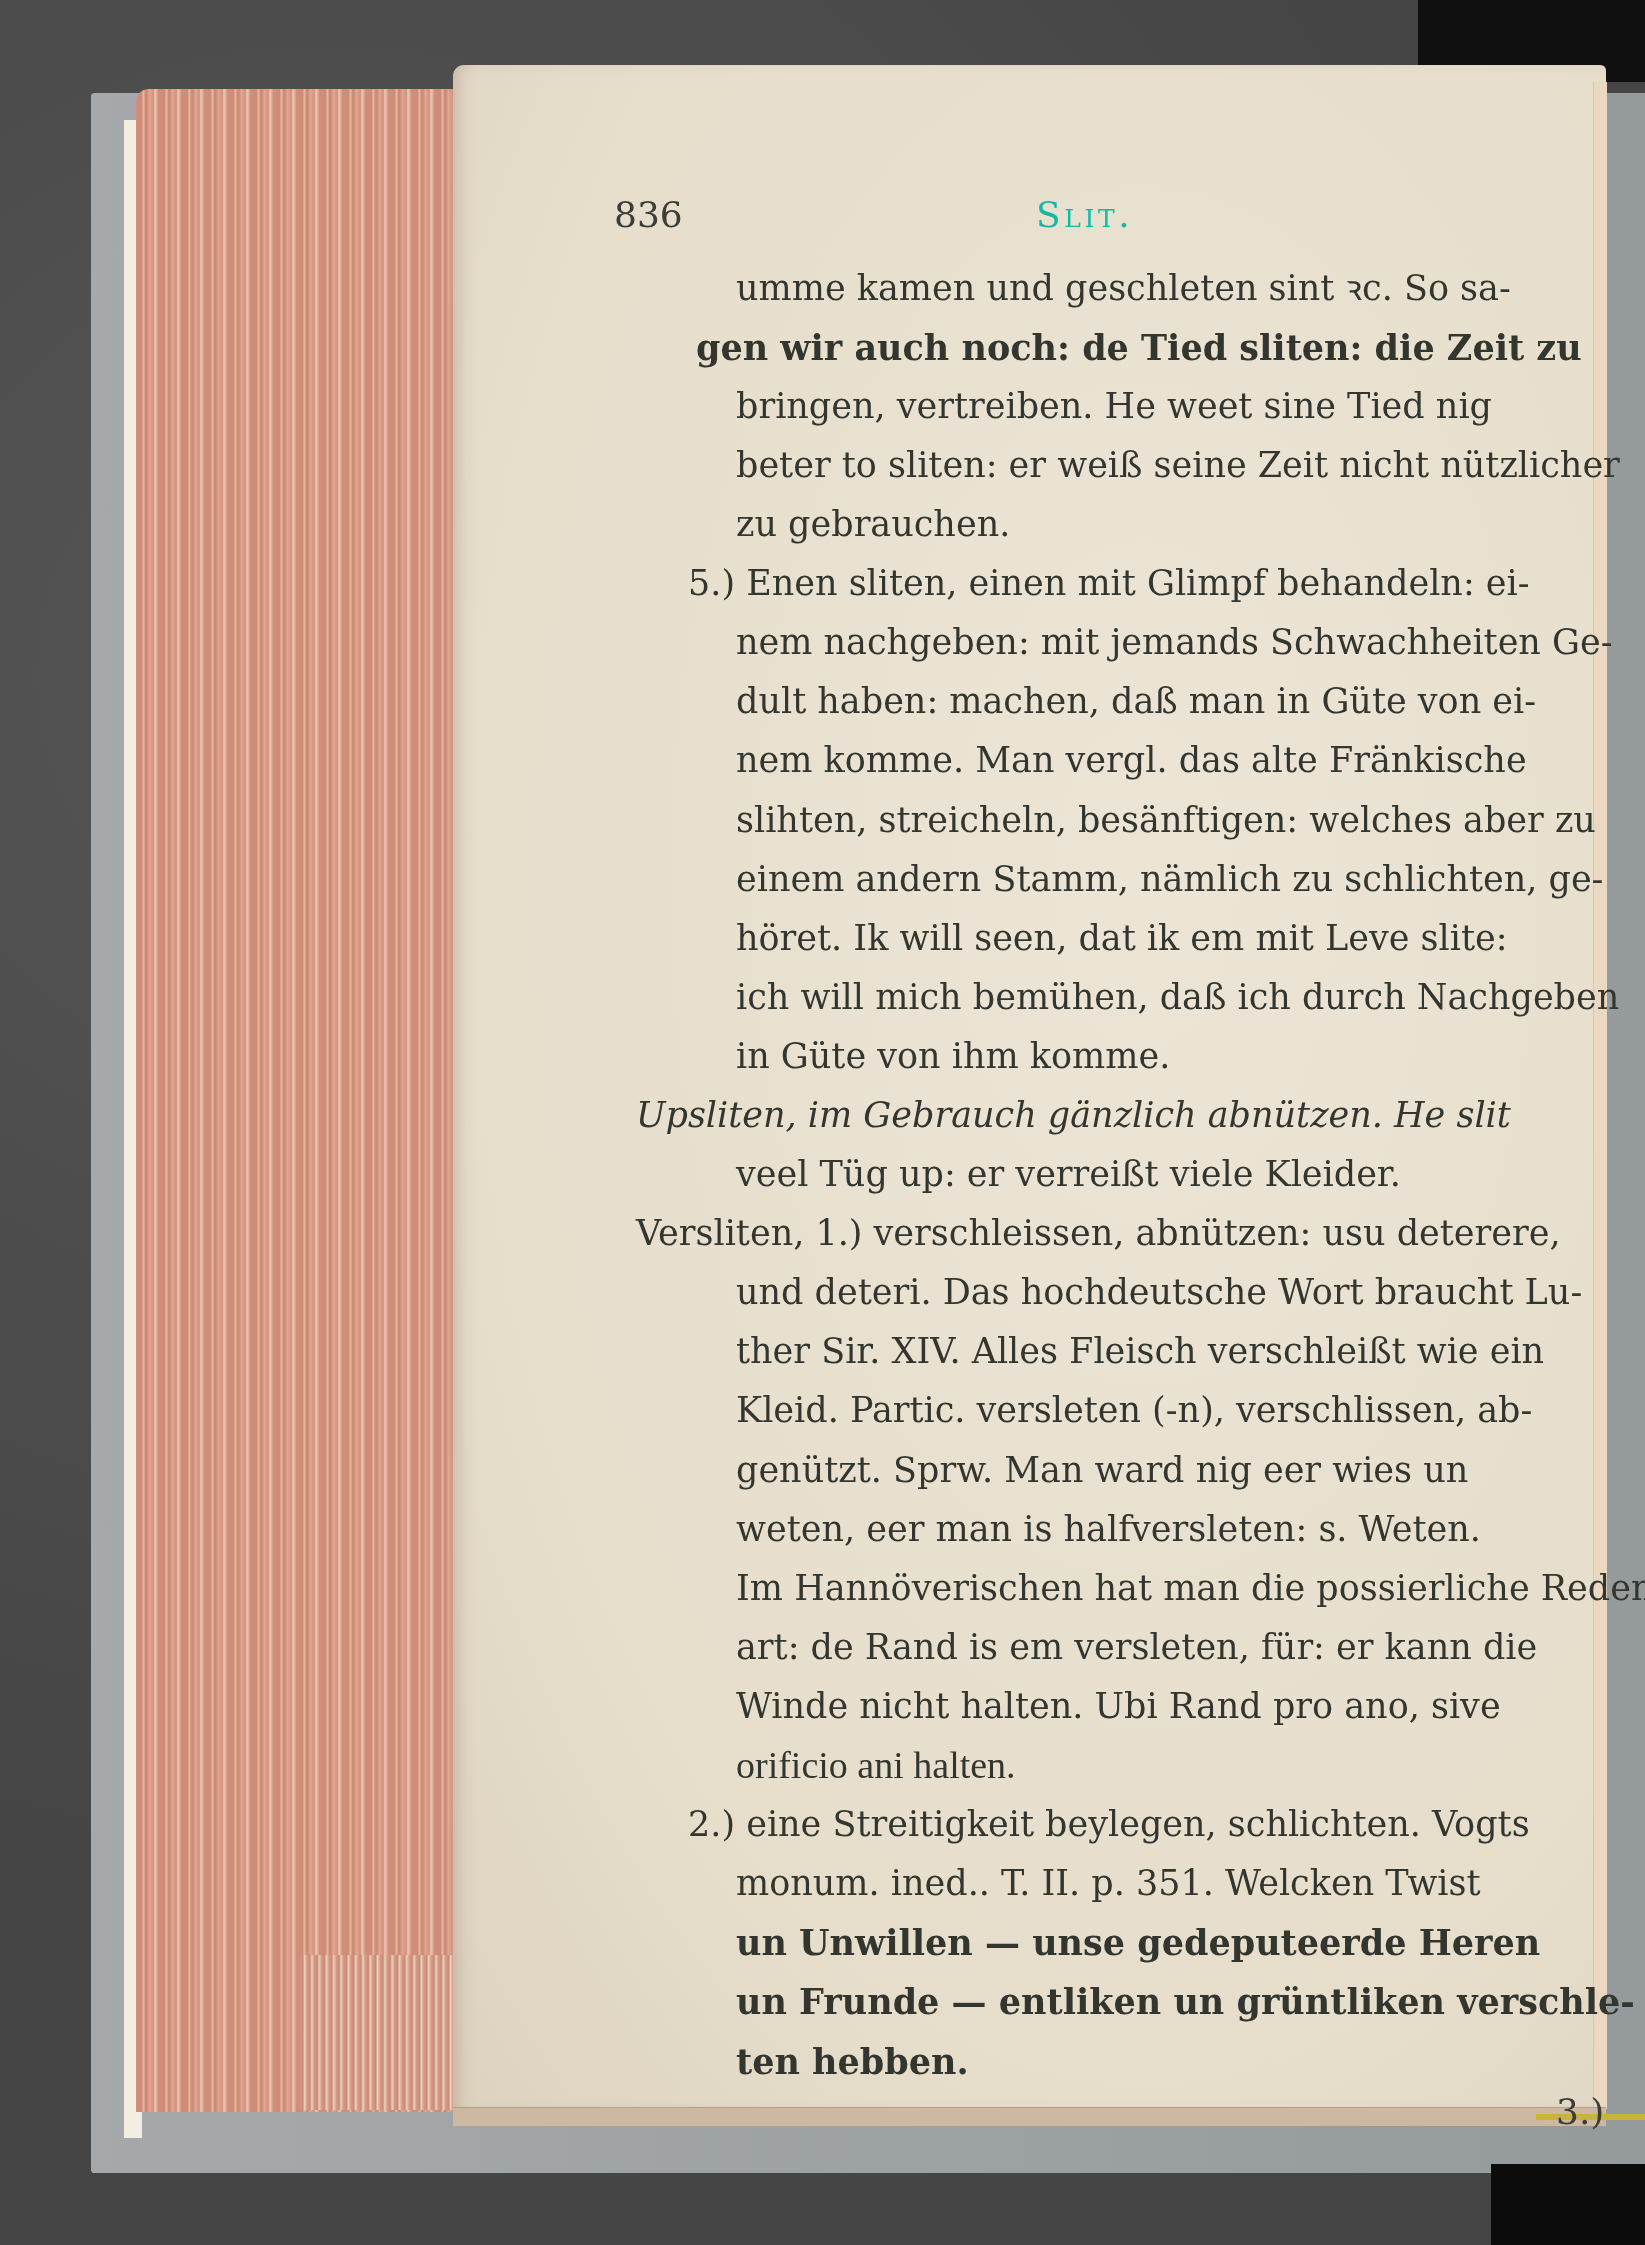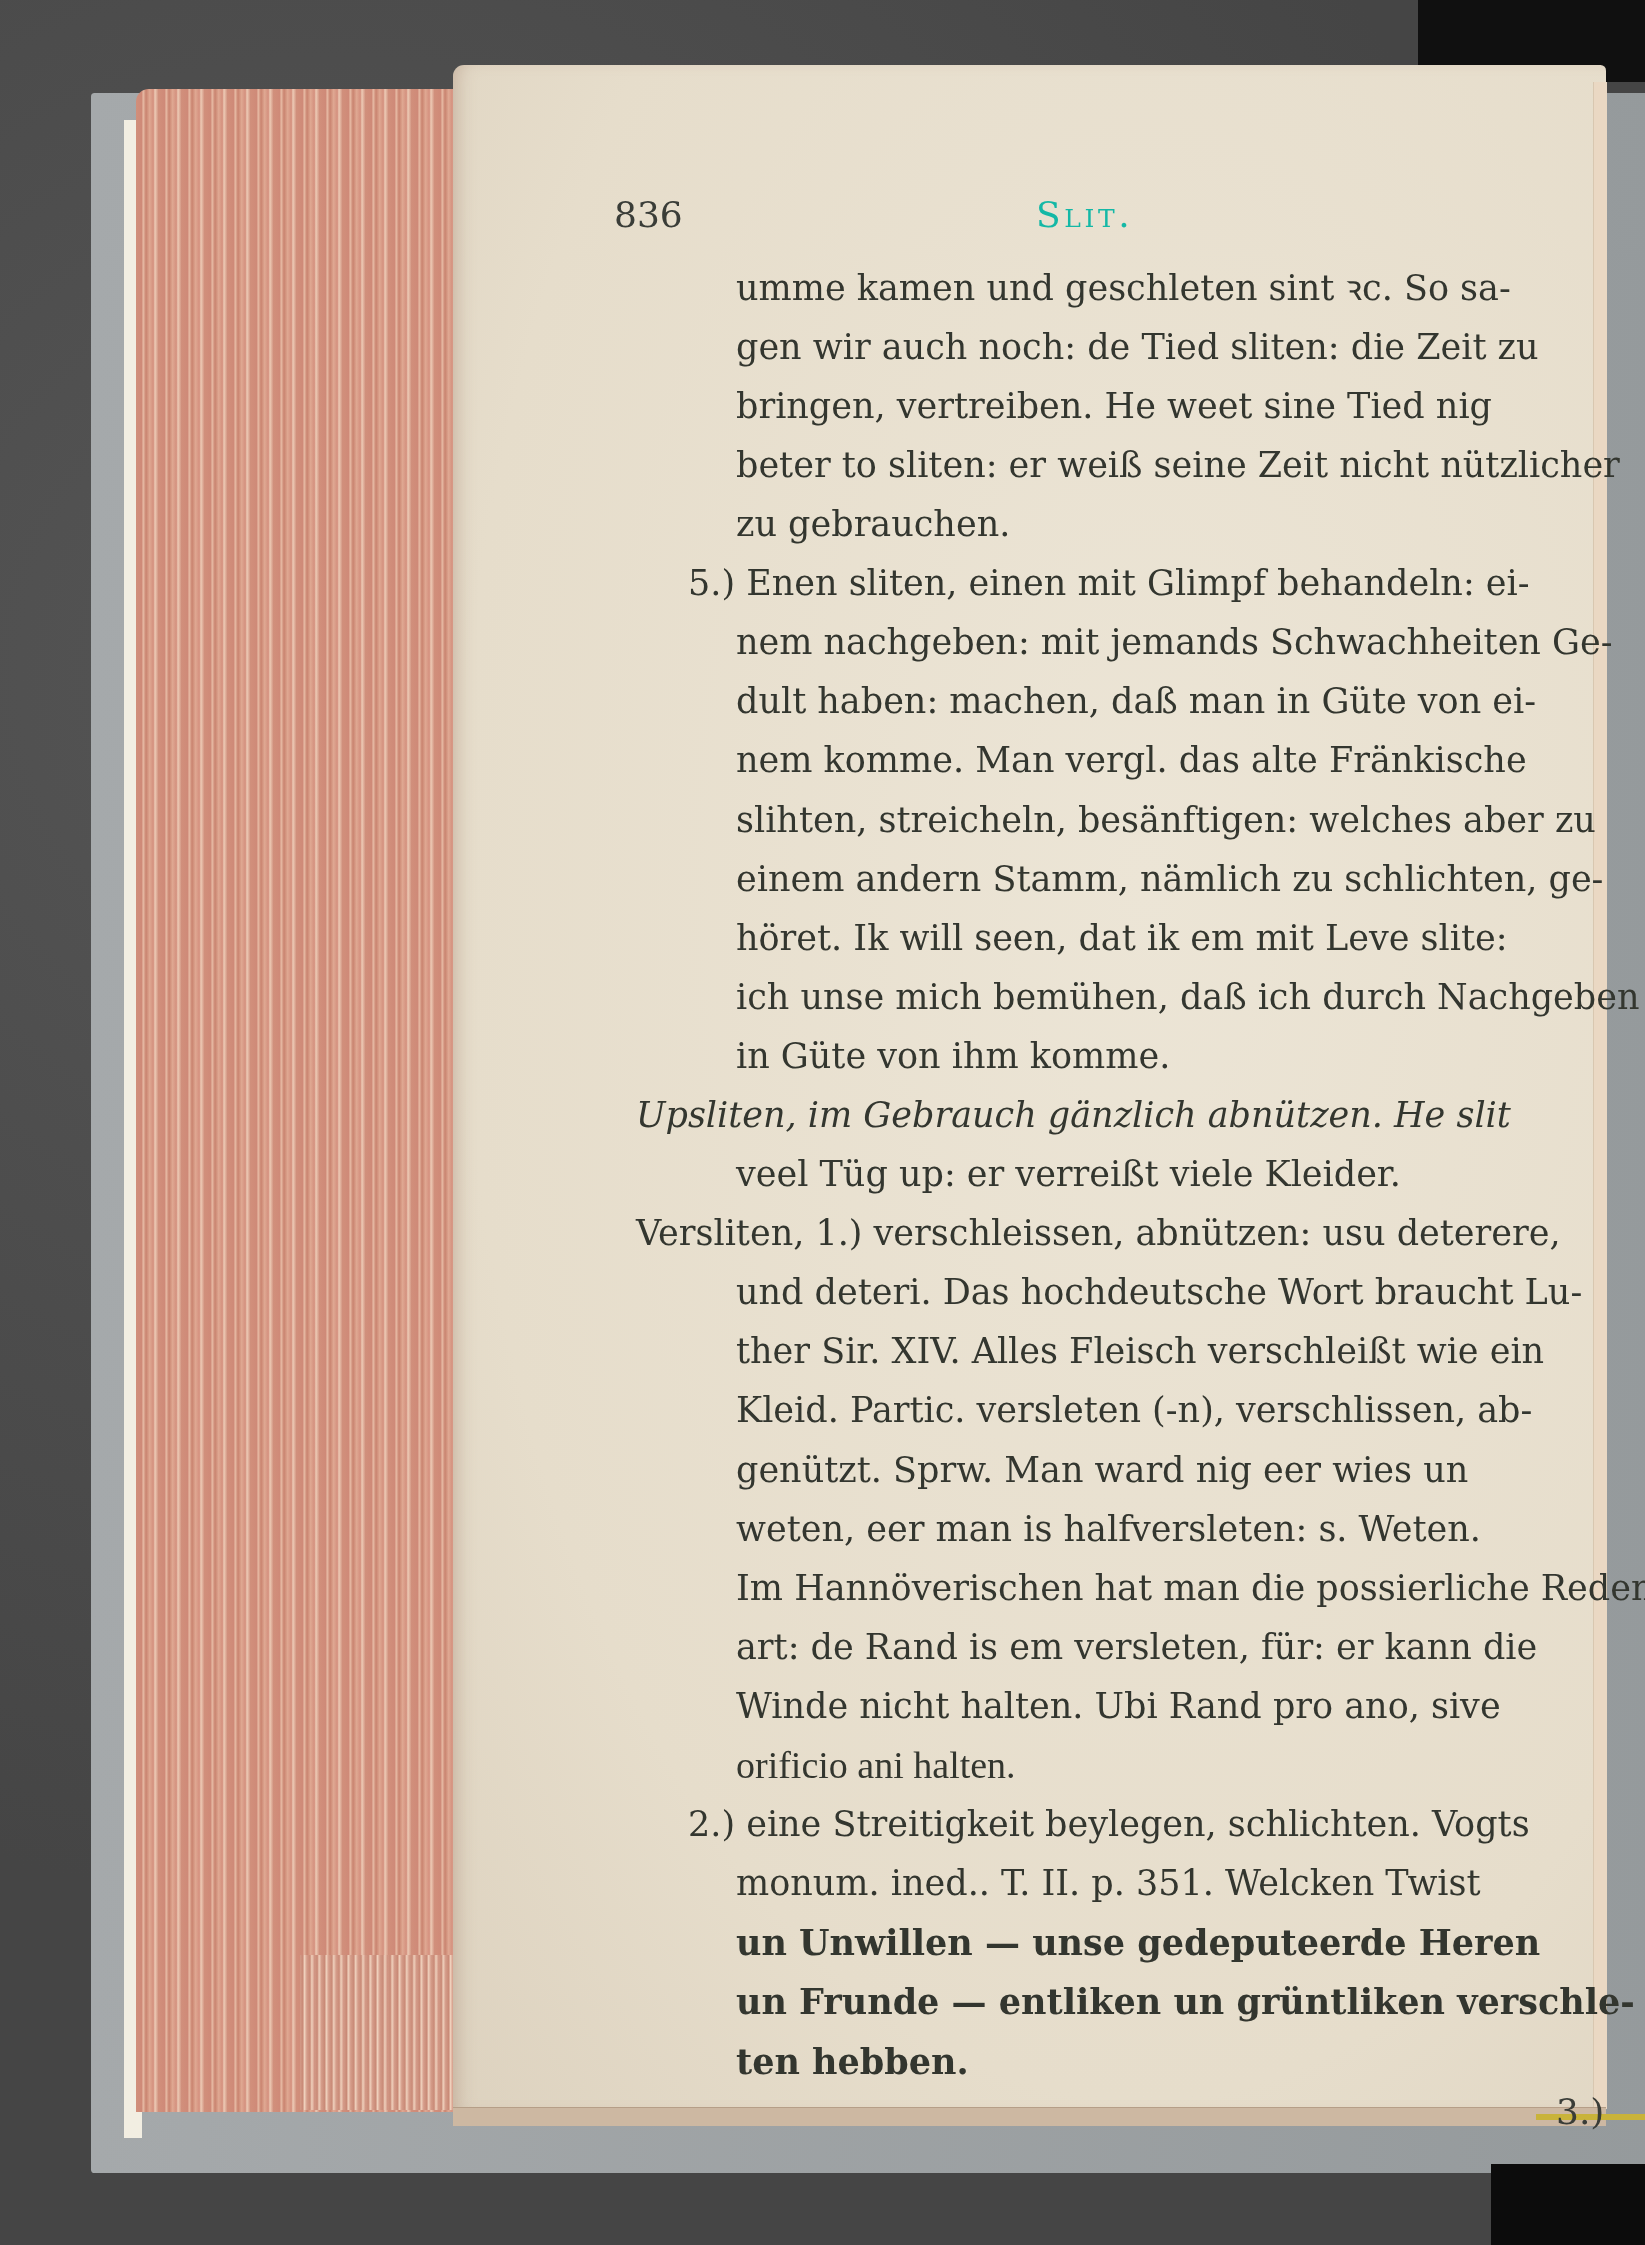--- a/index.html
+++ b/index.html
@@ -41,32 +41,32 @@
 <div class="page-right-edge"></div>
 <div class="page-bottom"></div>
 <div class="gold"></div>
 <div class="bg-dark-bottom"></div>
 
 <div class="pagenum">836</div>
 <div class="runhead">Slit.</div>
 
 <div class="text" id="text-body">
   <div class="line" style="left:736px;top:264px;">umme kamen und geschleten sint ꝛc.  So sa-</div>
-  <div class="line" style="left:736px;top:323px;">gen wir auch noch: de Tied sliten: die Zeit zu</div>
+  <div class="line" style="left:696px;top:323px;font-weight:bold;">gen wir auch noch: de Tied sliten: die Zeit zu</div>
   <div class="line" style="left:736px;top:382px;">bringen, vertreiben.  He weet sine Tied nig</div>
   <div class="line" style="left:736px;top:441px;">beter to sliten: er weiß seine Zeit nicht nützlicher</div>
   <div class="line" style="left:736px;top:500px;">zu gebrauchen.</div>
   <div class="line" style="left:688px;top:559px;">5.) Enen sliten, einen mit Glimpf behandeln: ei-</div>
   <div class="line" style="left:736px;top:618px;">nem nachgeben: mit jemands Schwachheiten Ge-</div>
   <div class="line" style="left:736px;top:677px;">dult haben: machen, daß man in Güte von ei-</div>
   <div class="line" style="left:736px;top:736px;">nem komme.  Man vergl. das alte Fränkische</div>
   <div class="line" style="left:736px;top:796px;">slihten, streicheln, besänftigen: welches aber zu</div>
   <div class="line" style="left:736px;top:855px;">einem andern Stamm, nämlich zu schlichten, ge-</div>
   <div class="line" style="left:736px;top:914px;">höret.  Ik will seen, dat ik em mit Leve slite:</div>
-  <div class="line" style="left:736px;top:973px;">ich unse mich bemühen, daß ich durch Nachgeben</div>
+  <div class="line" style="left:736px;top:973px;">ich will mich bemühen, daß ich durch Nachgeben</div>
   <div class="line" style="left:736px;top:1032px;text-align:right;">in Güte von ihm komme.</div>
   <div class="line" style="left:636px;top:1091px;font-style:italic;">Upsliten, im Gebrauch gänzlich abnützen.  He slit</div>
   <div class="line" style="left:736px;top:1150px;">veel Tüg up: er verreißt viele Kleider.</div>
   <div class="line" style="left:636px;top:1209px;">Versliten, 1.) verschleissen, abnützen: usu deterere,</div>
   <div class="line" style="left:736px;top:1268px;">und deteri.  Das hochdeutsche Wort braucht Lu-</div>
   <div class="line" style="left:736px;top:1327px;">ther Sir. XIV. Alles Fleisch verschleißt wie ein</div>
   <div class="line" style="left:736px;top:1386px;">Kleid.  Partic. versleten (-n), verschlissen, ab-</div>
   <div class="line" style="left:736px;top:1446px;">genützt.  Sprw. Man ward nig eer wies un</div>
   <div class="line" style="left:736px;top:1505px;">weten, eer man is halfversleten: s. Weten.</div>
   <div class="line" style="left:736px;top:1564px;">Im Hannöverischen hat man die possierliche Redens-</div>

